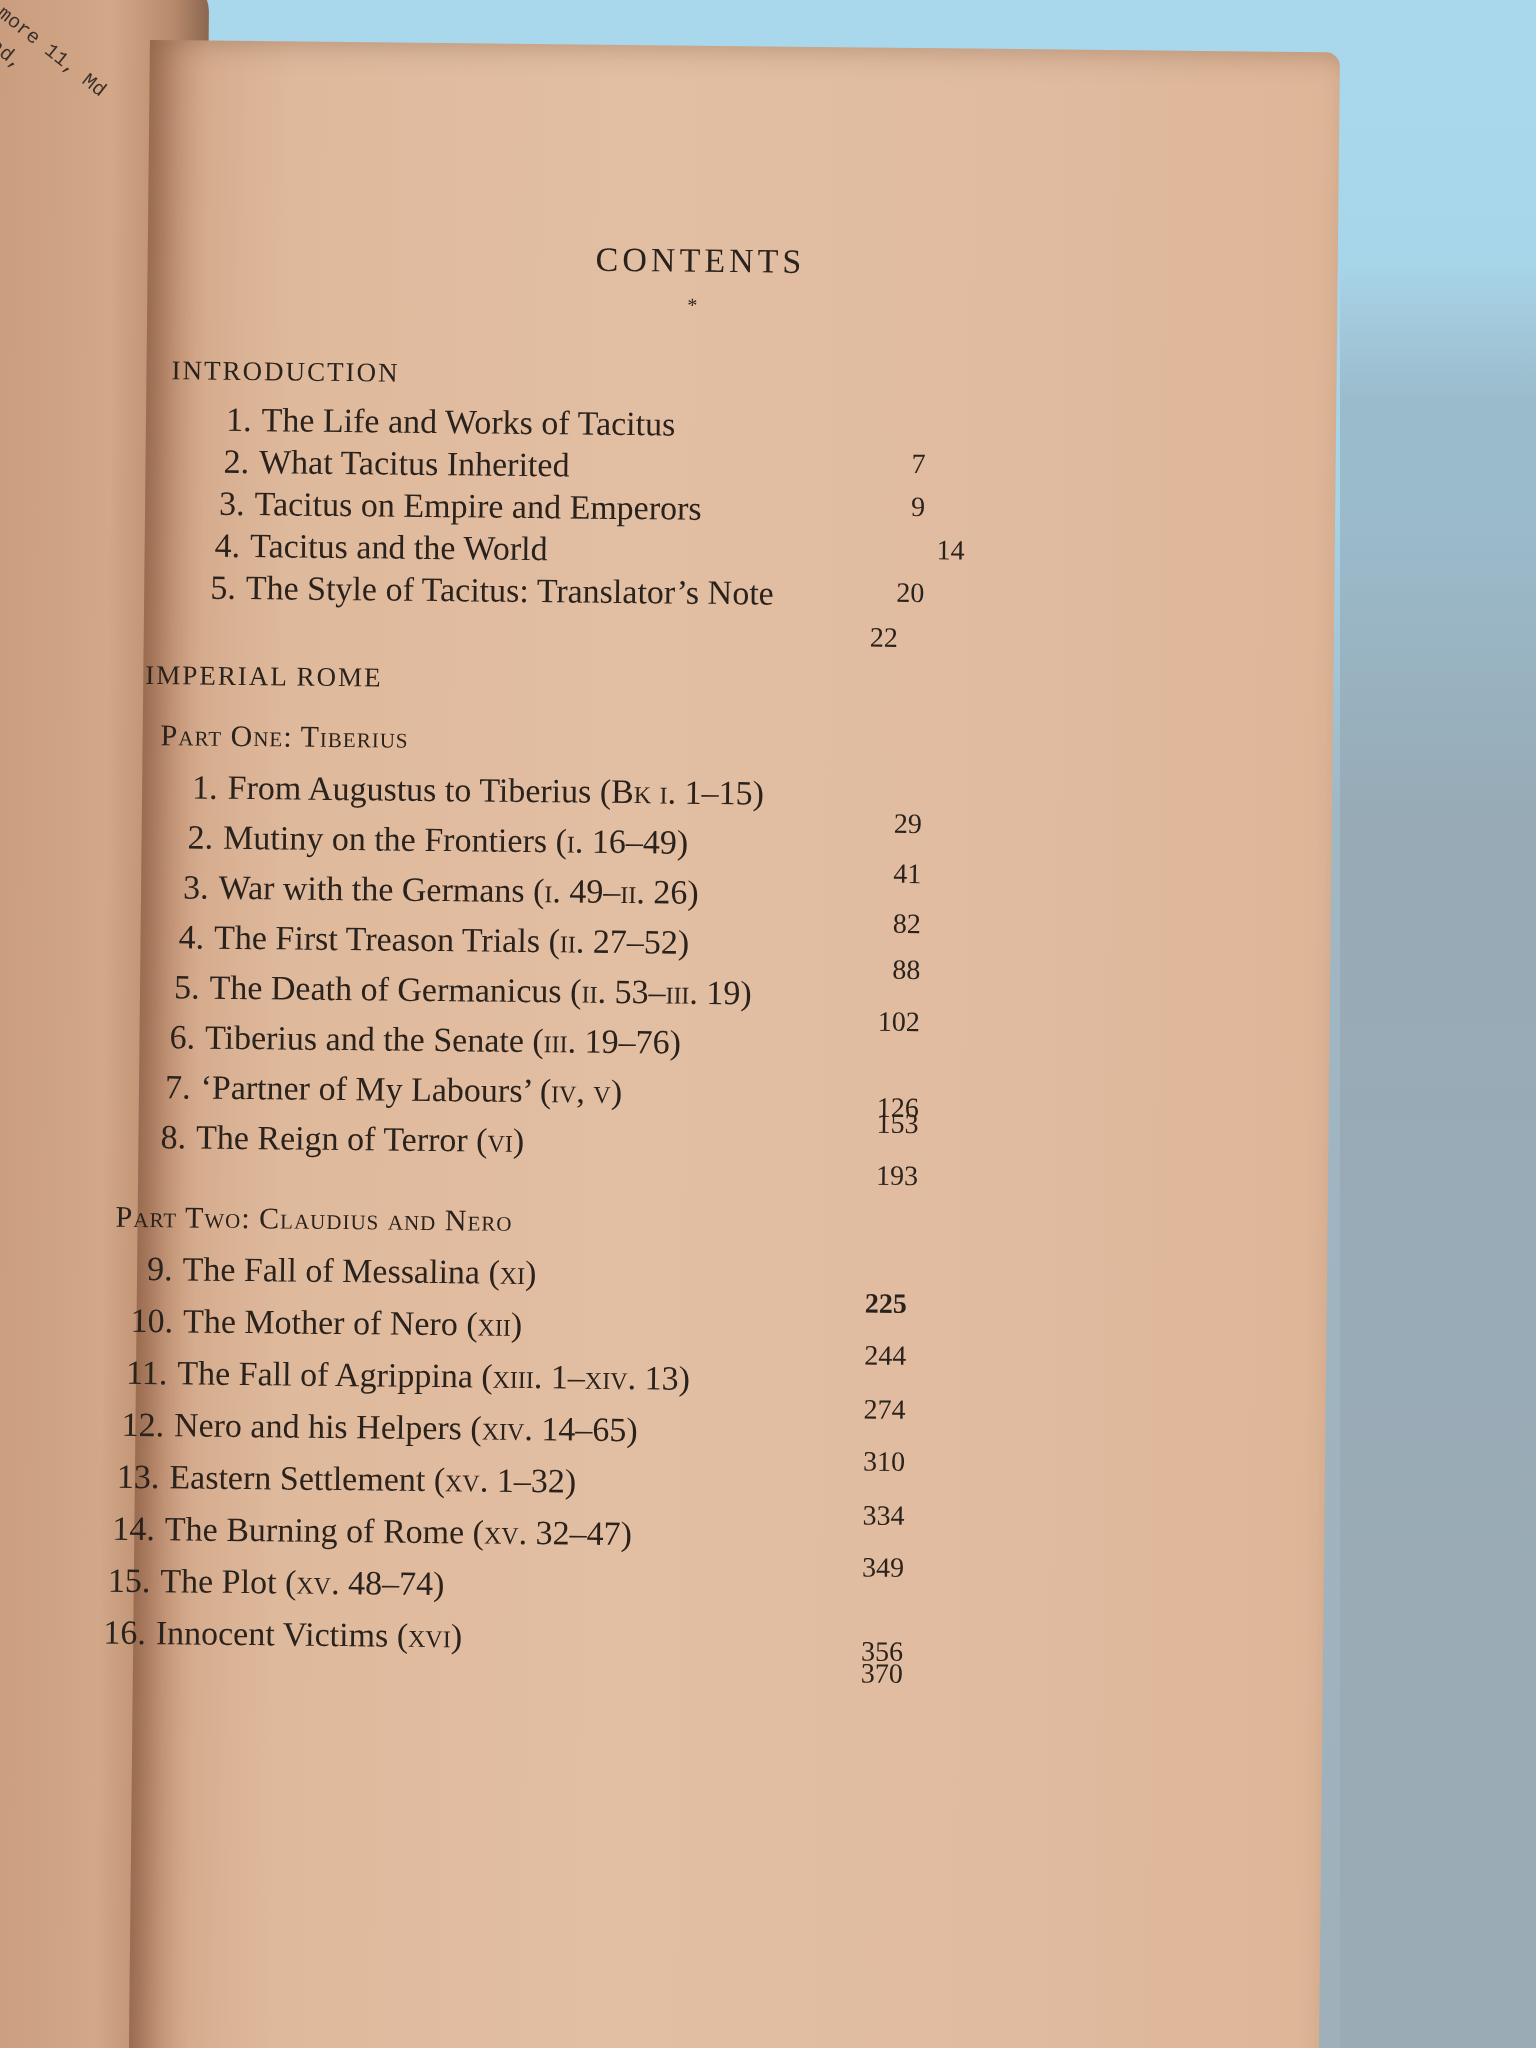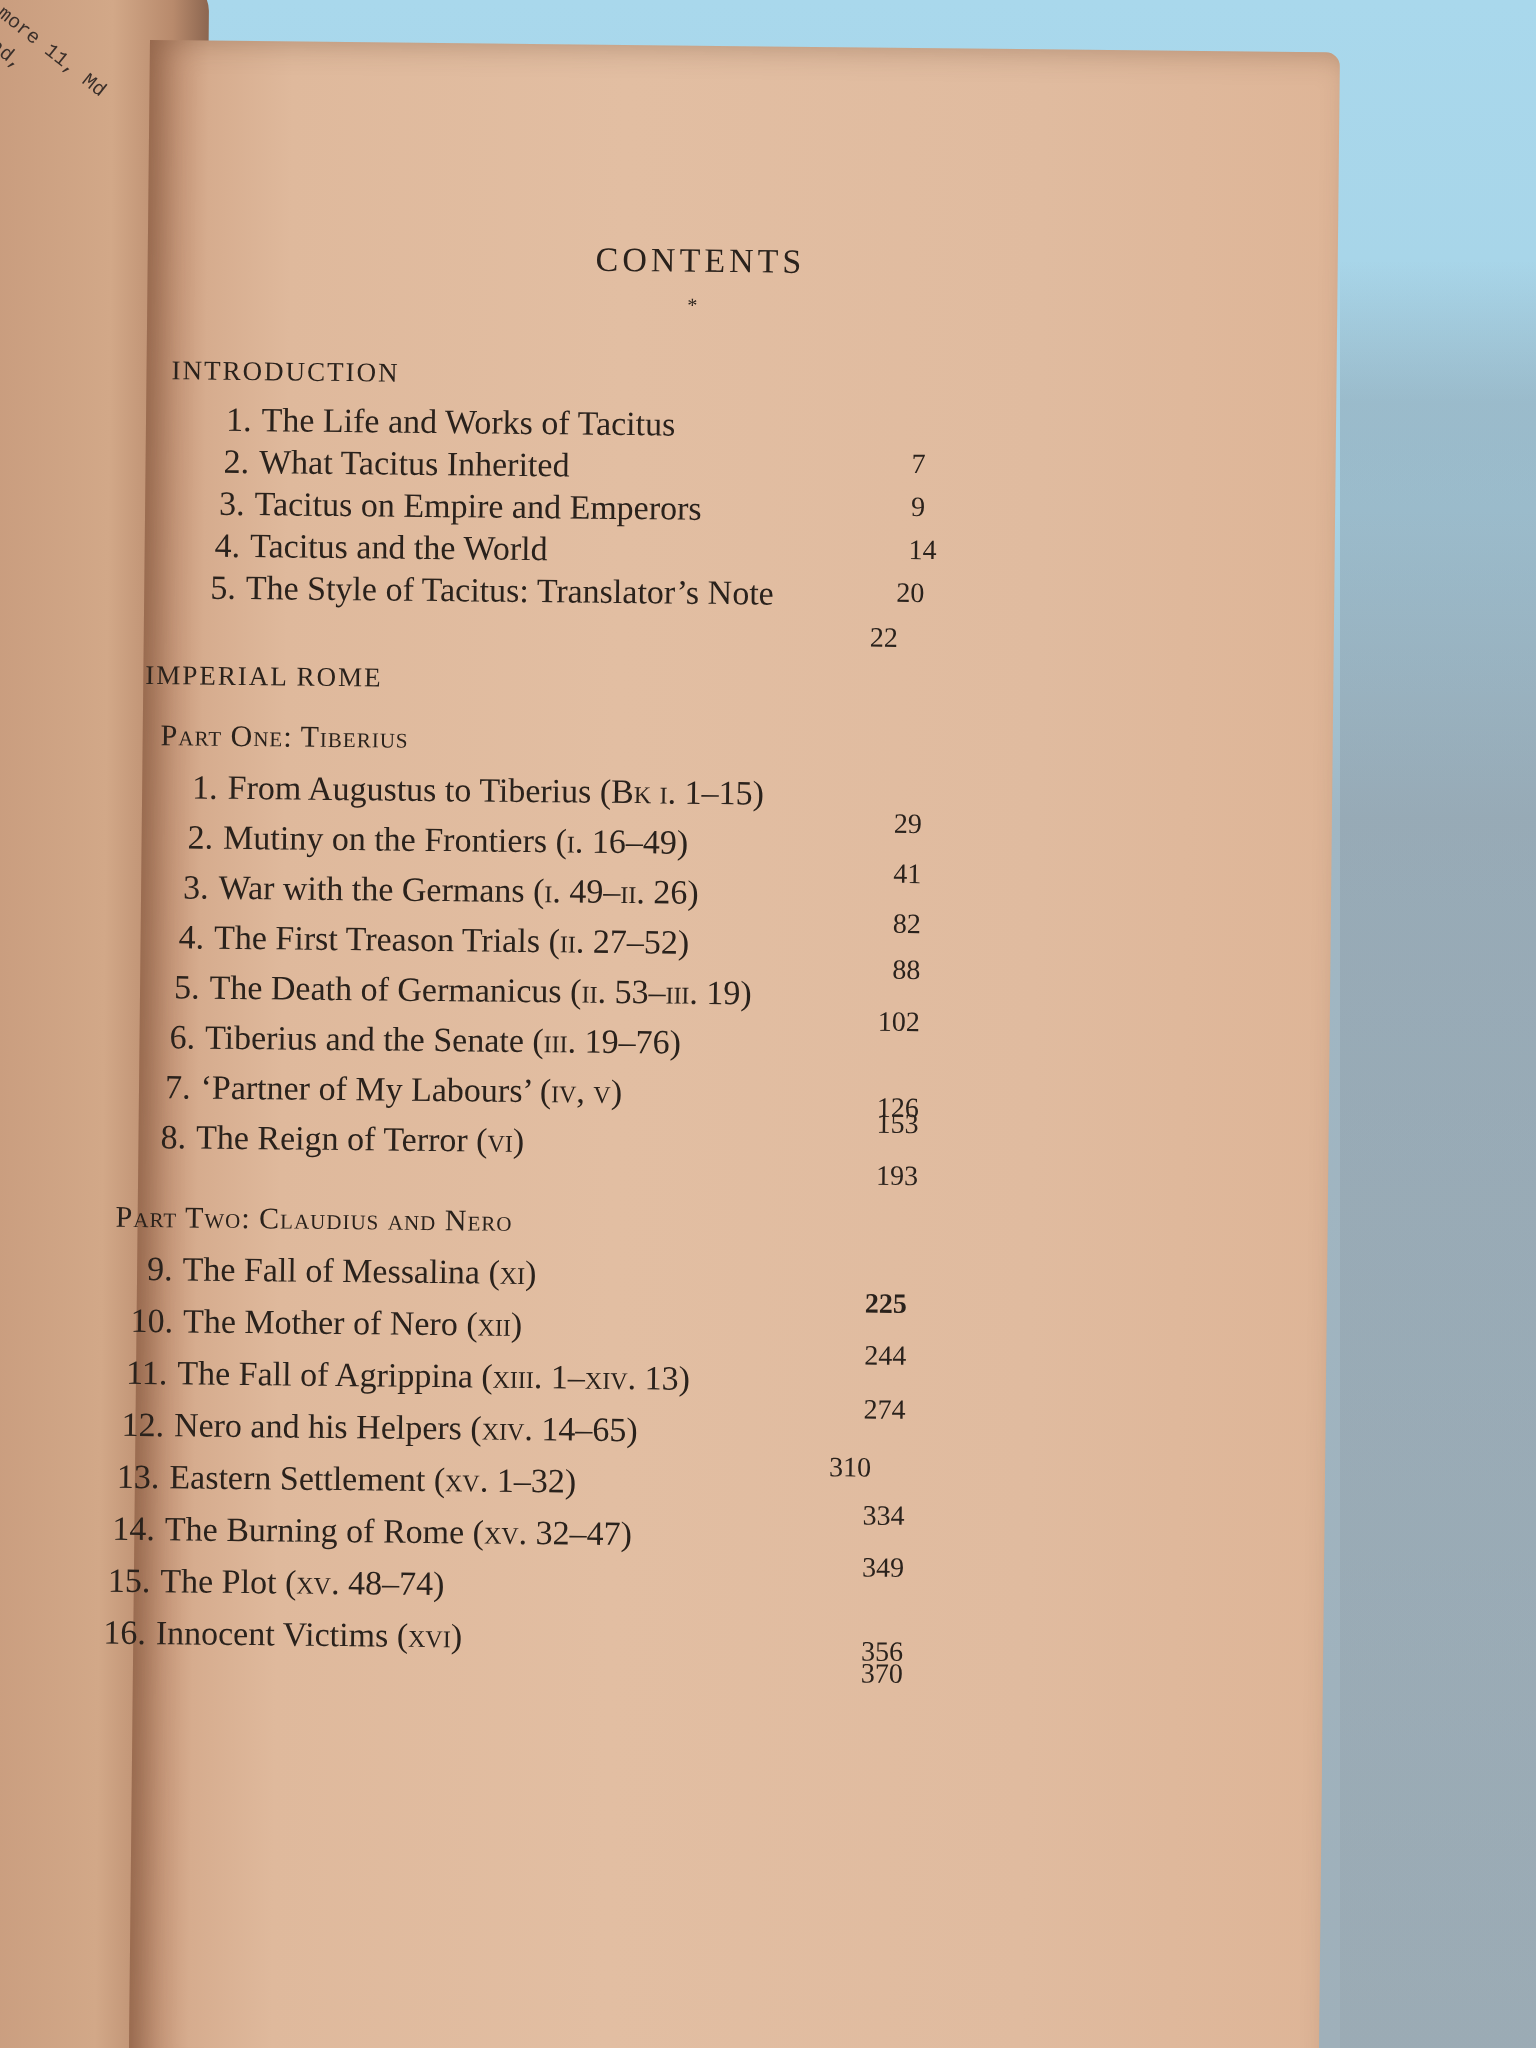--- a/index.html
+++ b/index.html
@@ -73,21 +73,21 @@
   </div>
   <div class="el entry" style="left:70px; top:486px;">
     <span class="num">4.</span><span>Tacitus and the World</span>
   </div>
   <div class="el entry" style="left:66px; top:528px;">
     <span class="num">5.</span><span>The Style of Tacitus: Translator’s Note</span>
   </div>
 
   <div class="el page-num" style="left:700px; top:400px;">7</div>
   <div class="el page-num" style="left:700px; top:443px;">9</div>
-  <div class="el page-num" style="left:712px; top:486px;">14</div>
+  <div class="el page-num" style="left:740px; top:486px;">14</div>
   <div class="el page-num" style="left:700px; top:529px;">20</div>
   <div class="el page-num" style="left:700px; top:574px;text-align:center;">22</div>
 
   <div class="el section" style="left:2px; top:620px;">IMPERIAL ROME</div>
   <div class="el part" style="left:18px; top:678px;">Part One: Tiberius</div>
 
   <div class="el entry" style="left:50px; top:728px;">
     <span class="num">1.</span><span>From Augustus to Tiberius</span> <span class="ref">(Bk i. 1–15)</span>
   </div>
   <div class="el entry" style="left:46px; top:778px;">
@@ -144,19 +144,19 @@
   <div class="el entry" style="left:-26px; top:1522px;">
     <span class="num">15.</span><span>The Plot</span> <span class="ref">(xv. 48–74)</span>
   </div>
   <div class="el entry" style="left:-30px; top:1574px;">
     <span class="num">16.</span><span>Innocent Victims</span> <span class="ref">(xvi)</span>
   </div>
 
   <div class="el page-num" style="left:690px; top:1240px;font-weight:bold;">225</div>
   <div class="el page-num" style="left:690px; top:1292px;">244</div>
   <div class="el page-num" style="left:690px; top:1346px;">274</div>
-  <div class="el page-num" style="left:656px; top:1398px;margin-top:6px;">310</div>
+  <div class="el page-num" style="left:690px; top:1398px;">310</div>
   <div class="el page-num" style="left:690px; top:1452px;">334</div>
   <div class="el page-num" style="left:690px; top:1504px;">349</div>
   <div class="el page-num" style="left:690px; top:1588px;">356</div>
   <div class="el page-num" style="left:690px; top:1610px;">370</div>
 
 </div>
 
 </body></html>

